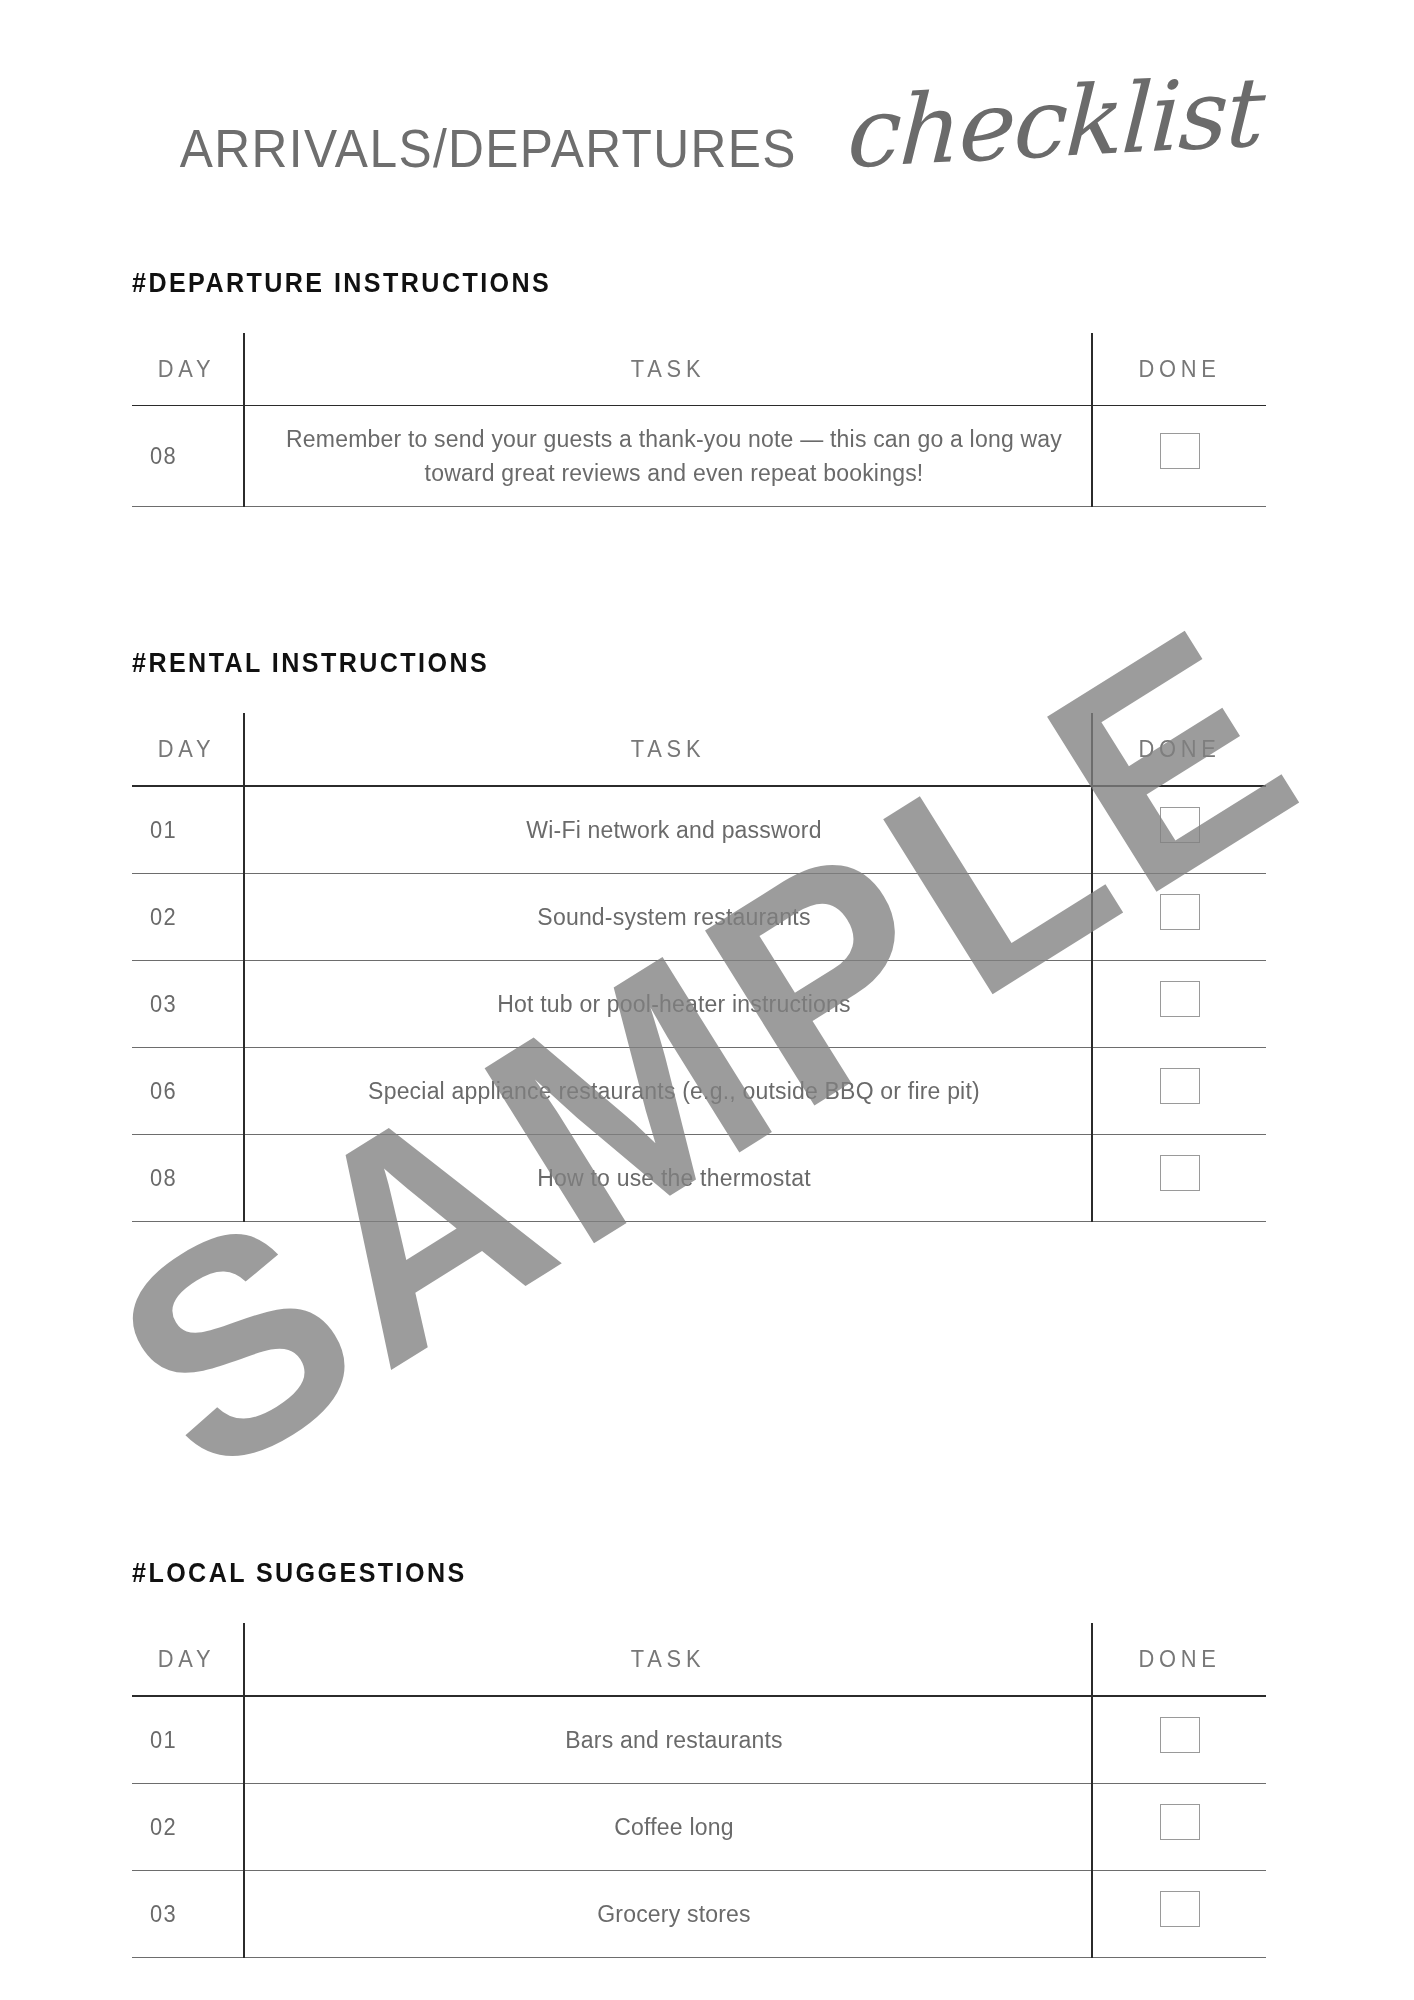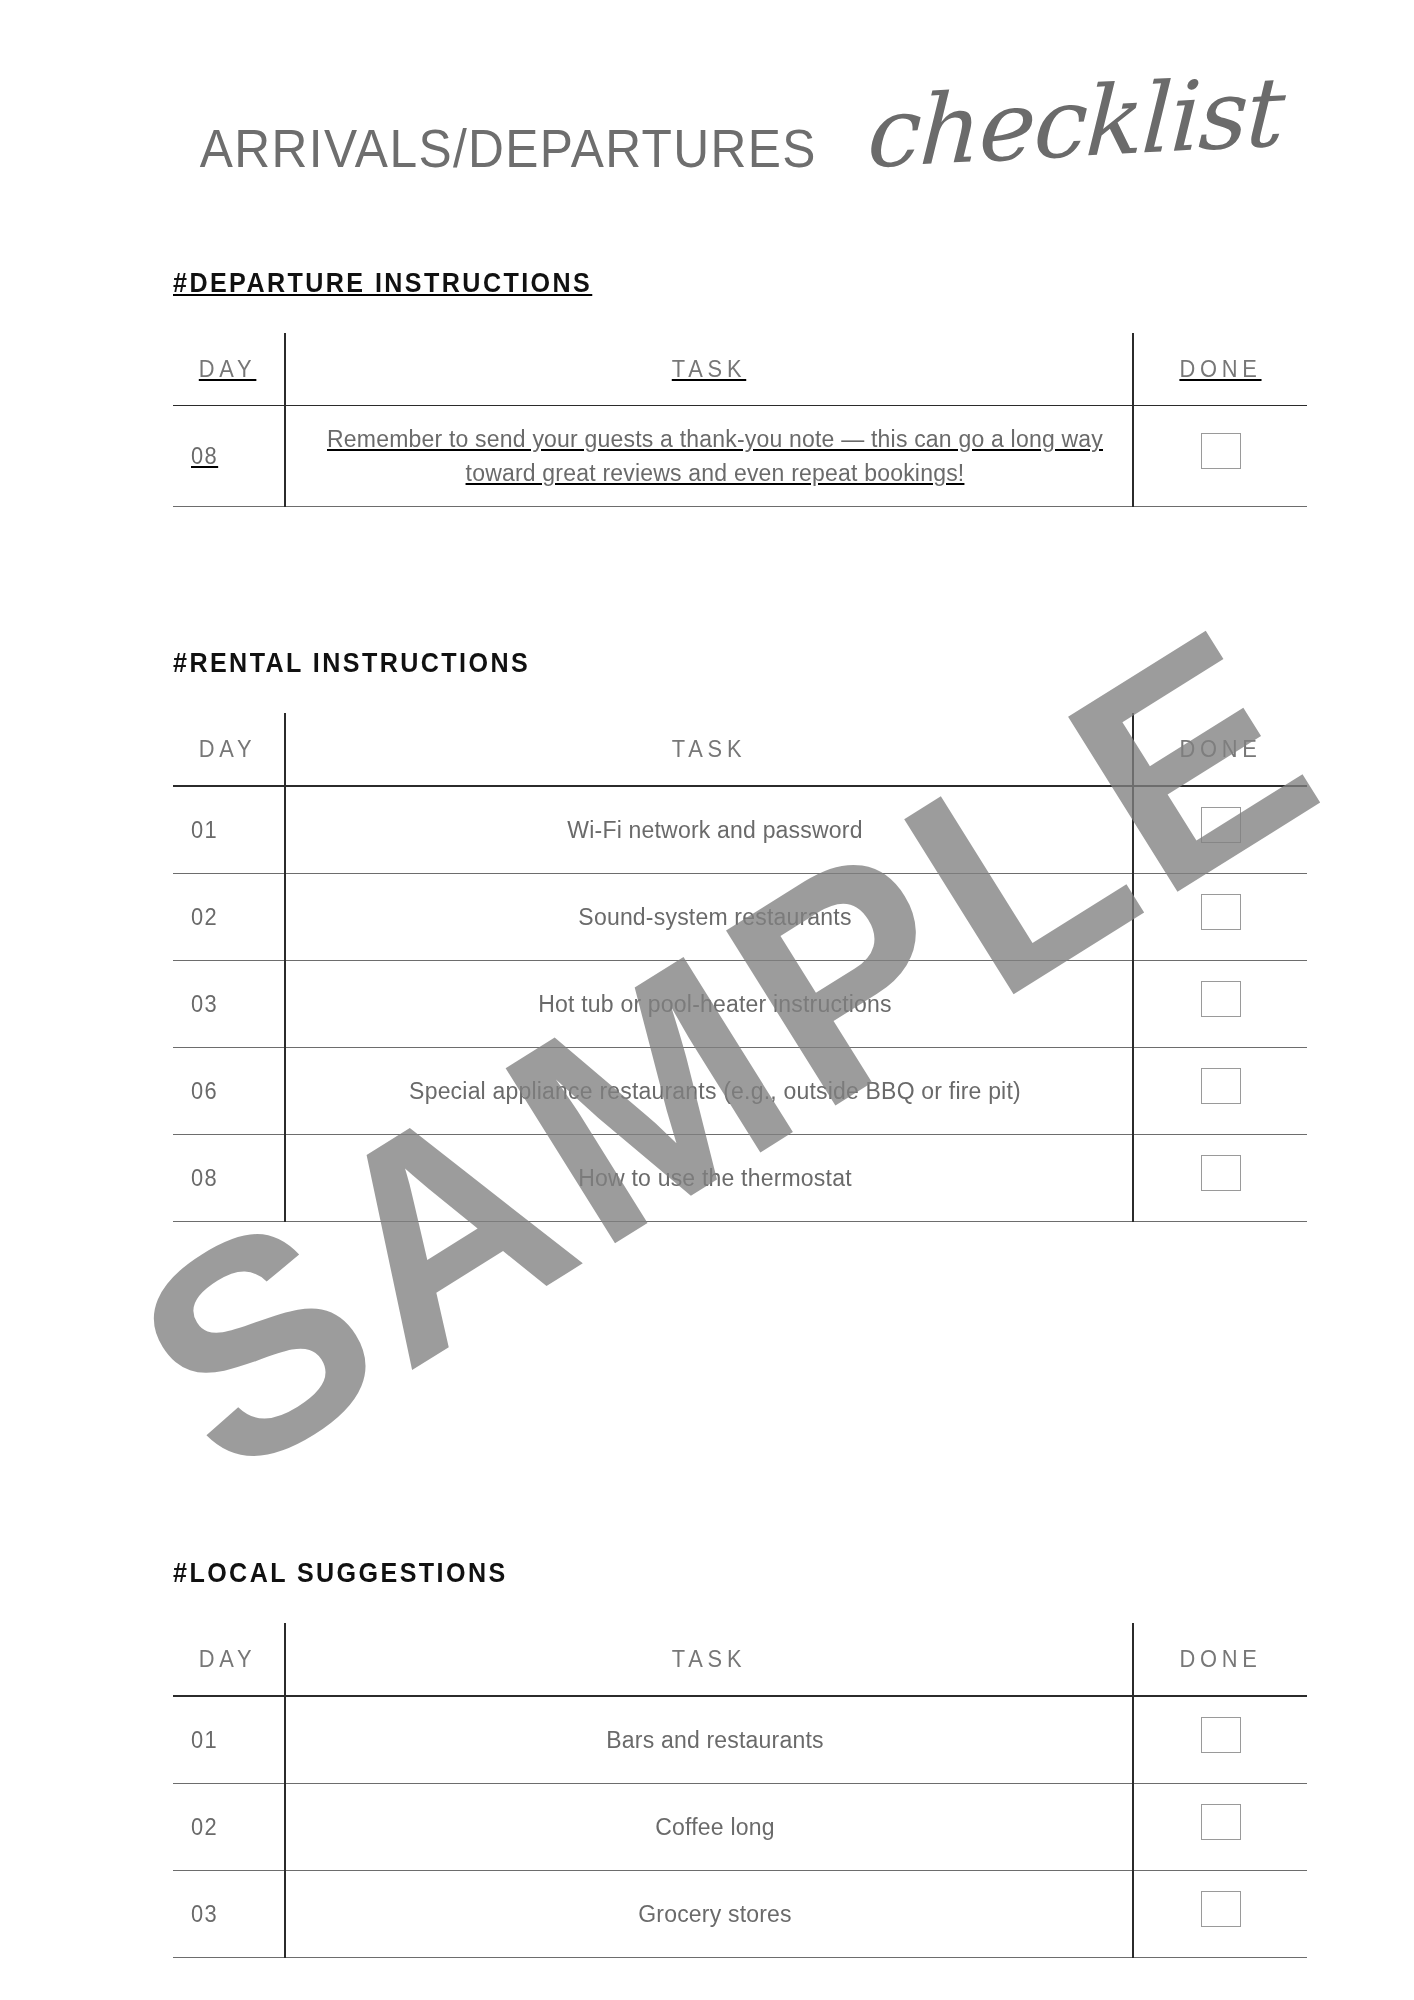--- a/index.html
+++ b/index.html
@@ -14,21 +14,20 @@
     position: relative;
     overflow: hidden;
     font-family: "Liberation Sans", sans-serif;
     -webkit-font-smoothing: antialiased;
   }
 
   .page {
     position: absolute;
     inset: 0;
     padding: 0;
-    margin-left: 41px;
   }
 
   
   .title-block {
     position: absolute;
     left: 0;
     right: 0;
     top: 96px;
     height: 110px;
     display: flex;
@@ -173,21 +172,21 @@
 </head>
 <body>
 
 <div class="page">
 
   <div class="title-block">
     <span class="title-main">ARRIVALS/DEPARTURES</span>
     <span class="title-script">checklist</span>
   </div>
 
-  <div class="section" style="top:268px;text-decoration:underline;">
+  <div class="section" style="top:268px;">
     <h2 class="section-title">#DEPARTURE INSTRUCTIONS</h2>
 
     <table class="tbl thin-head">
       <colgroup>
         <col class="c-day">
           <col class="c-task">
           <col class="c-done">
       </colgroup>
       <thead>
         <tr>

